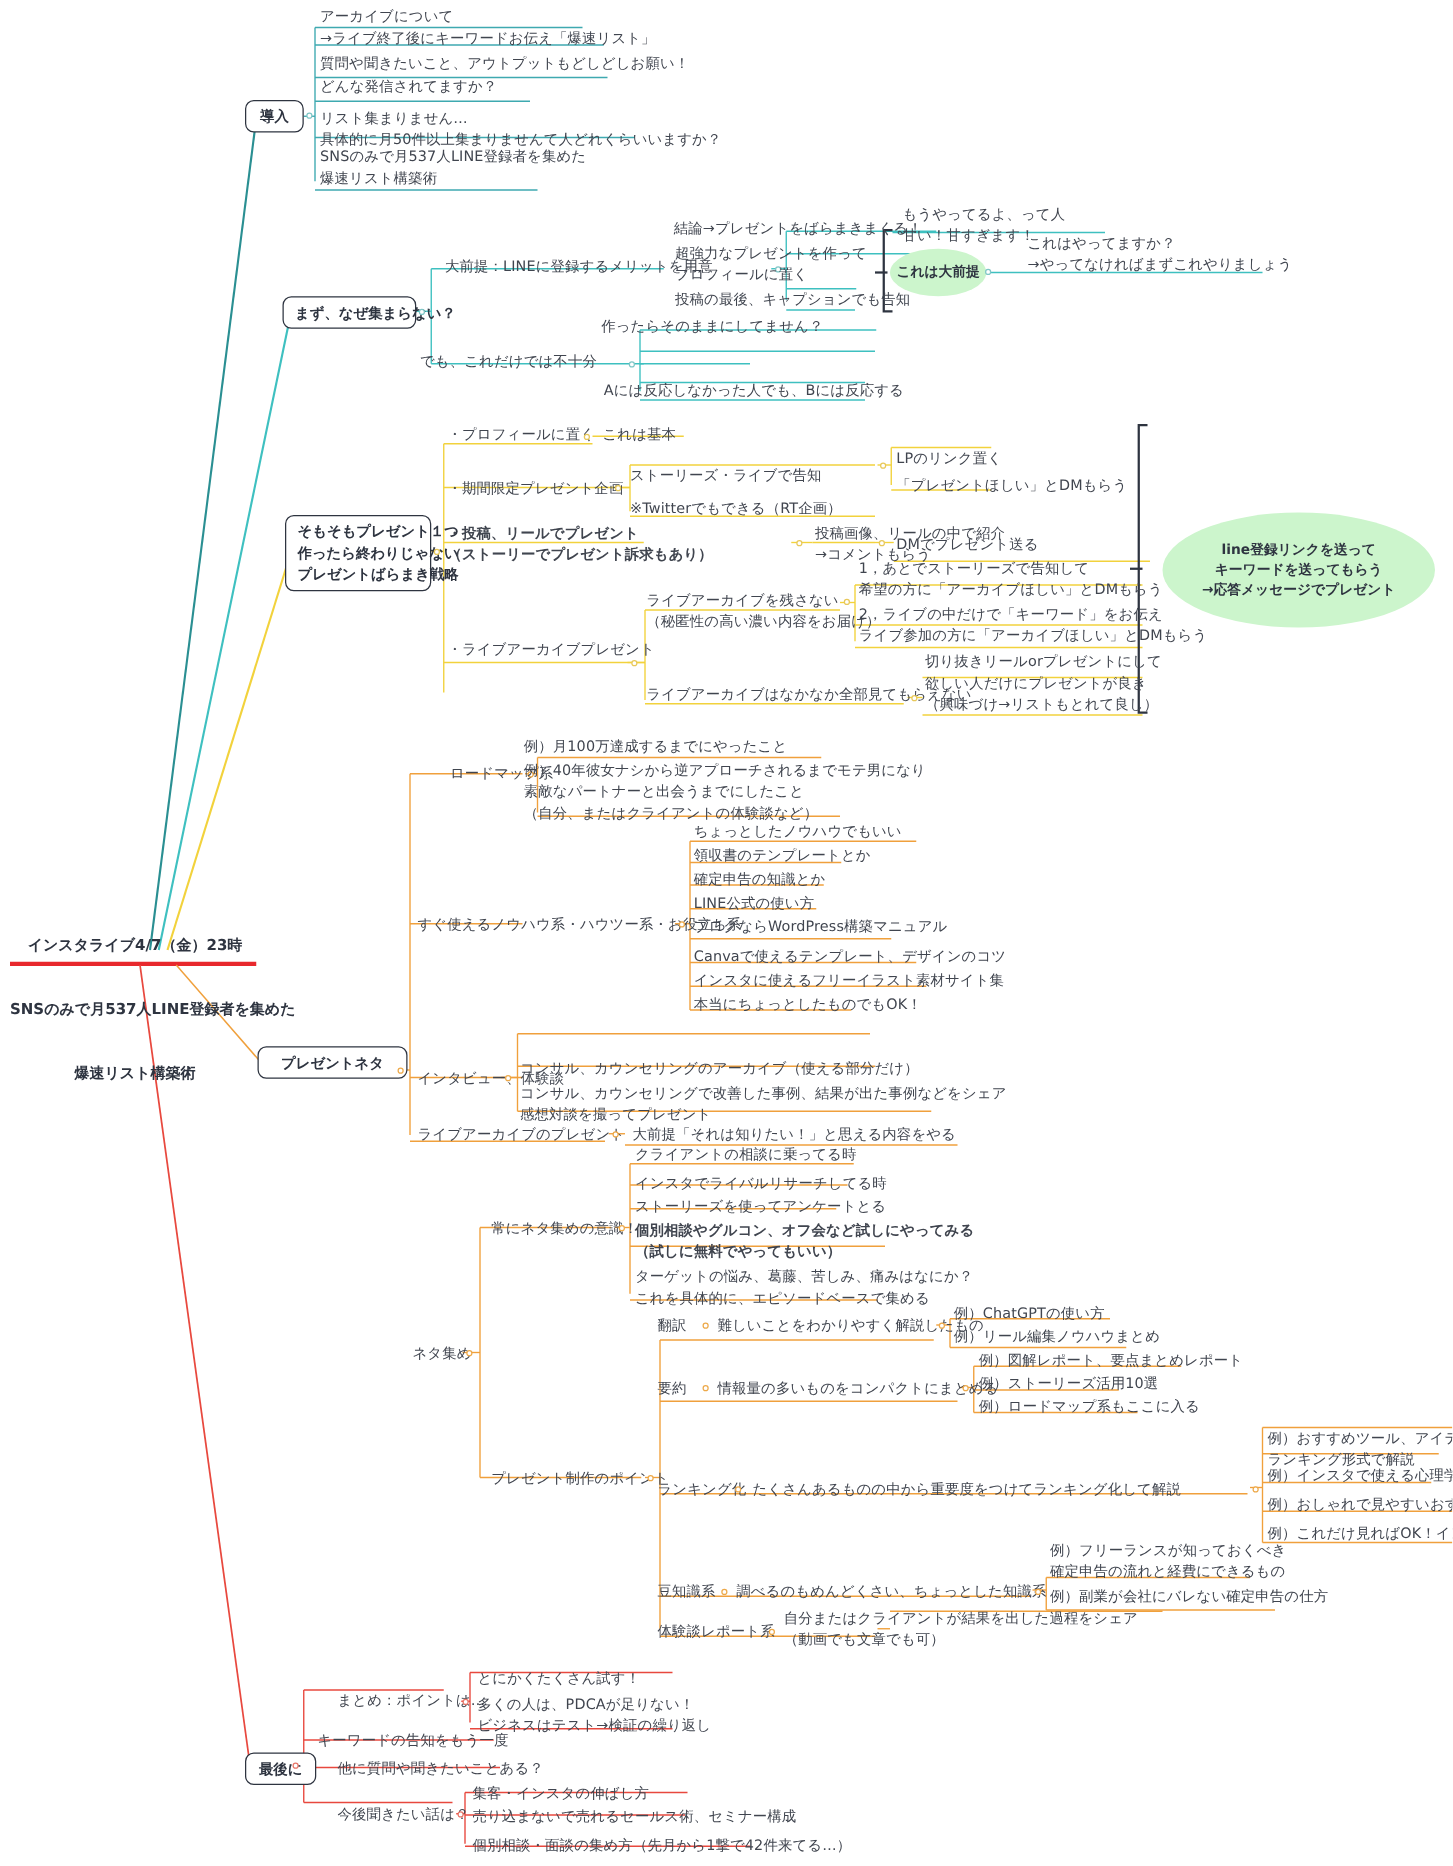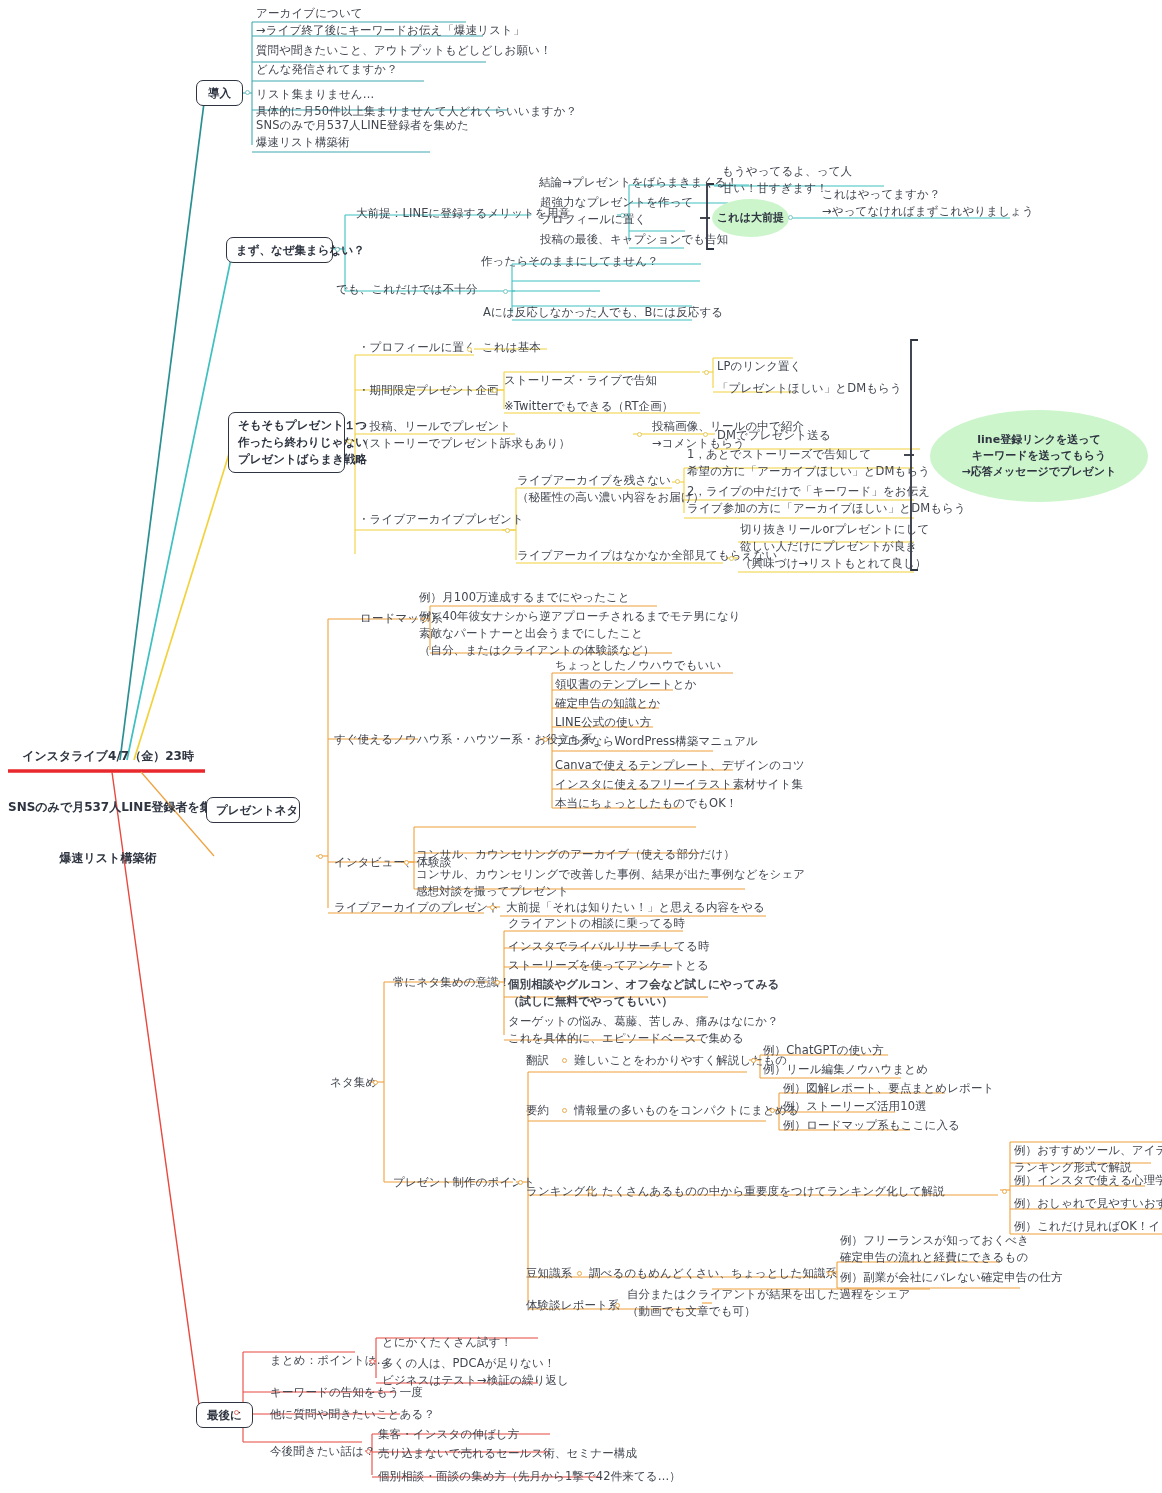--- a/index.html
+++ b/index.html
@@ -327,21 +327,21 @@
   <div class="leaf" style="left:482px;top:339px;">これは基本</div>
 
   <div class="leaf" style="left:358px;top:382px;">・期間限定プレゼント企画</div>
   <span class="dot yellow" style="left:492px;top:388px;"></span>
   <div class="leaf" style="left:504px;top:372px;">ストーリーズ・ライブで告知</div>
   <div class="leaf" style="left:504px;top:398px;">※Twitterでもできる（RT企画）</div>
   <span class="dot yellow" style="left:704px;top:370px;"></span>
   <div class="leaf" style="left:717px;top:358px;">LPのリンク置く</div>
   <div class="leaf" style="left:717px;top:380px;">「プレゼントほしい」とDMもらう</div>
 
-  <div class="leaf" style="left:358px;top:418px;">・投稿、リールでプレゼント
+  <div class="leaf" style="left:358px;top:418px;font-weight:bold;">・投稿、リールでプレゼント
 （ストーリーでプレゼント訴求もあり）</div>
   <span class="dot yellow" style="left:637px;top:432px;"></span>
   <div class="leaf" style="left:652px;top:418px;">投稿画像、リールの中で紹介
 →コメントもらう</div>
   <span class="dot yellow" style="left:703px;top:432px;"></span>
   <div class="leaf" style="left:717px;top:427px;">DMでプレゼント送る</div>
 
   <div class="leaf" style="left:358px;top:511px;">・ライブアーカイブプレゼント</div>
   <span class="dot yellow" style="left:505px;top:528px;"></span>
   <div class="leaf" style="left:517px;top:472px;">ライブアーカイブを残さない
@@ -354,21 +354,21 @@
 ライブ参加の方に「アーカイブほしい」とDMもらう</div>
   <span class="dot yellow" style="left:729px;top:556px;"></span>
   <div class="leaf" style="left:740px;top:521px;">切り抜きリールorプレゼントにして
 欲しい人だけにプレゼントが良き
 （興味づけ→リストもとれて良し）</div>
 
   <div class="oval" style="left:930px;top:410px;width:218px;height:92px;">line登録リンクを送って
 キーワードを送ってもらう
 →応答メッセージでプレゼント</div>
 
-  <div class="topic" style="left:206px;top:797px;width:94px;">プレゼントネタ</div>
+  <div class="topic" style="left:206px;top:837px;width:120px;">プレゼントネタ</div>
   <span class="dot orange" style="left:318px;top:854px;"></span>
 
   <div class="leaf" style="left:360px;top:610px;">ロードマップ系</div>
   <span class="dot orange" style="left:422px;top:617px;"></span>
   <div class="leaf" style="left:419px;top:589px;">例）月100万達成するまでにやったこと</div>
   <div class="leaf" style="left:419px;top:608px;">例）40年彼女ナシから逆アプローチされるまでモテ男になり
 素敵なパートナーと出会うまでにしたこと
 （自分、またはクライアントの体験談など）</div>
 
   <div class="leaf" style="left:334px;top:731px;">すぐ使えるノウハウ系・ハウツー系・お役立ち系</div>
@@ -448,21 +448,21 @@
 
   <div class="topic" style="left:196px;top:1402px;width:57px;">最後に</div>
   <span class="dot red" style="left:234px;top:1410px;"></span>
 
   <div class="leaf" style="left:270px;top:1352px;">まとめ：ポイントは…</div>
   <span class="dot red" style="left:370px;top:1359px;"></span>
   <div class="leaf" style="left:382px;top:1334px;">とにかくたくさん試す！</div>
   <div class="leaf" style="left:382px;top:1355px;">多くの人は、PDCAが足りない！
 ビジネスはテスト→検証の繰り返し</div>
 
-  <div class="leaf" style="left:270px;top:1384px;">キーワードの告知をもう一度</div>
+  <div class="leaf" style="left:254px;top:1384px;">キーワードの告知をもう一度</div>
   <div class="leaf" style="left:270px;top:1406px;">他に質問や聞きたいことある？</div>
 
   <div class="leaf" style="left:270px;top:1443px;">今後聞きたい話は？</div>
   <span class="dot red" style="left:366px;top:1449px;"></span>
   <div class="leaf" style="left:378px;top:1426px;">集客・インスタの伸ばし方</div>
   <div class="leaf" style="left:378px;top:1445px;">売り込まないで売れるセールス術、セミナー構成</div>
   <div class="leaf" style="left:378px;top:1468px;">個別相談・面談の集め方（先月から1撃で42件来てる…）</div>
 
 </div>
 

